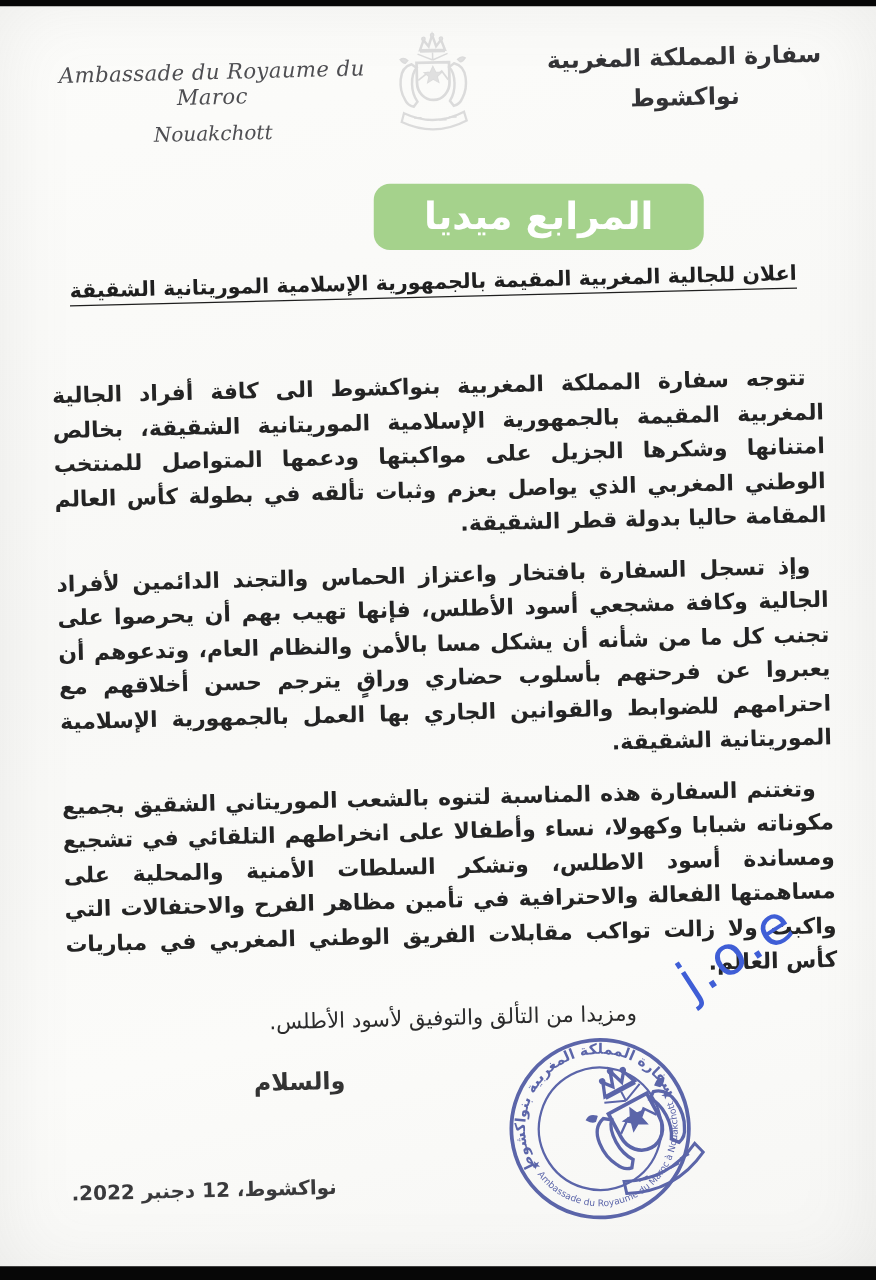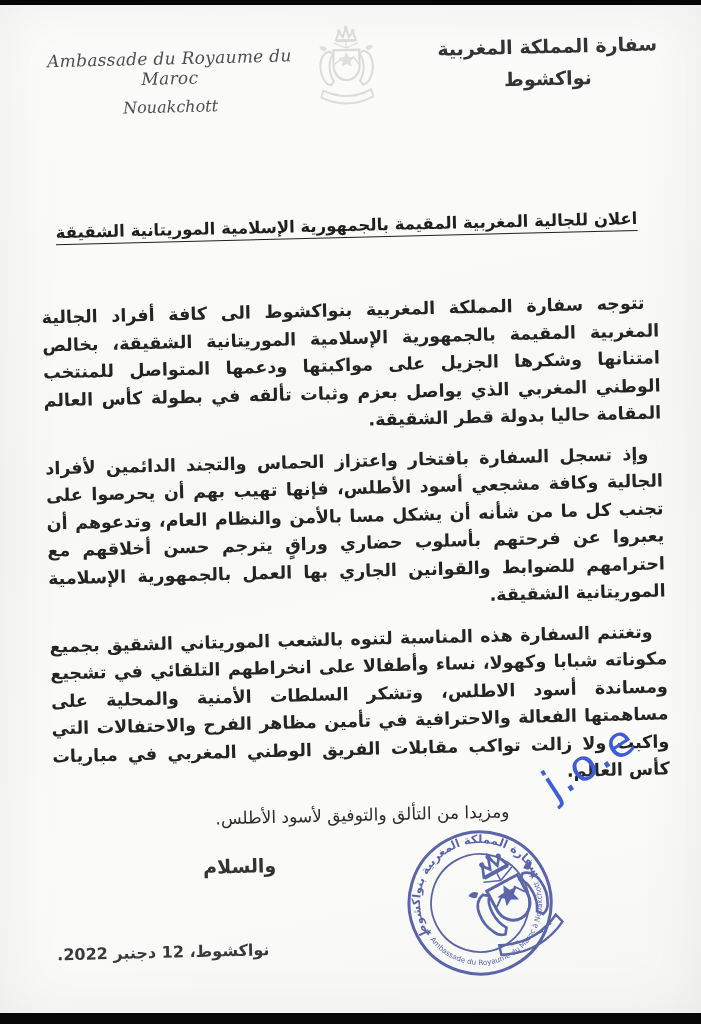--- a/index.html
+++ b/index.html
@@ -140,16 +140,19 @@
         <text x="147" y="92" font-size="9" text-anchor="middle" stroke="none">★</text>
         <g transform="translate(50,46) scale(0.76)">
           <use href="#coat"></use>
         </g>
       </g>
     </svg>
 
     <div class="date-line">نواكشوط، 12 دجنبر 2022.</div>
   </div>
 
+  <div class="banner" style="background: rgb(165, 210, 140);">
+    <span>المرابع ميديا</span>
+  </div>
   <div class="joe" style="color: rgb(63, 94, 214);">j.o.e</div>
 
   <div class="bar bottom"></div>
 </div>
 
 </body></html>

